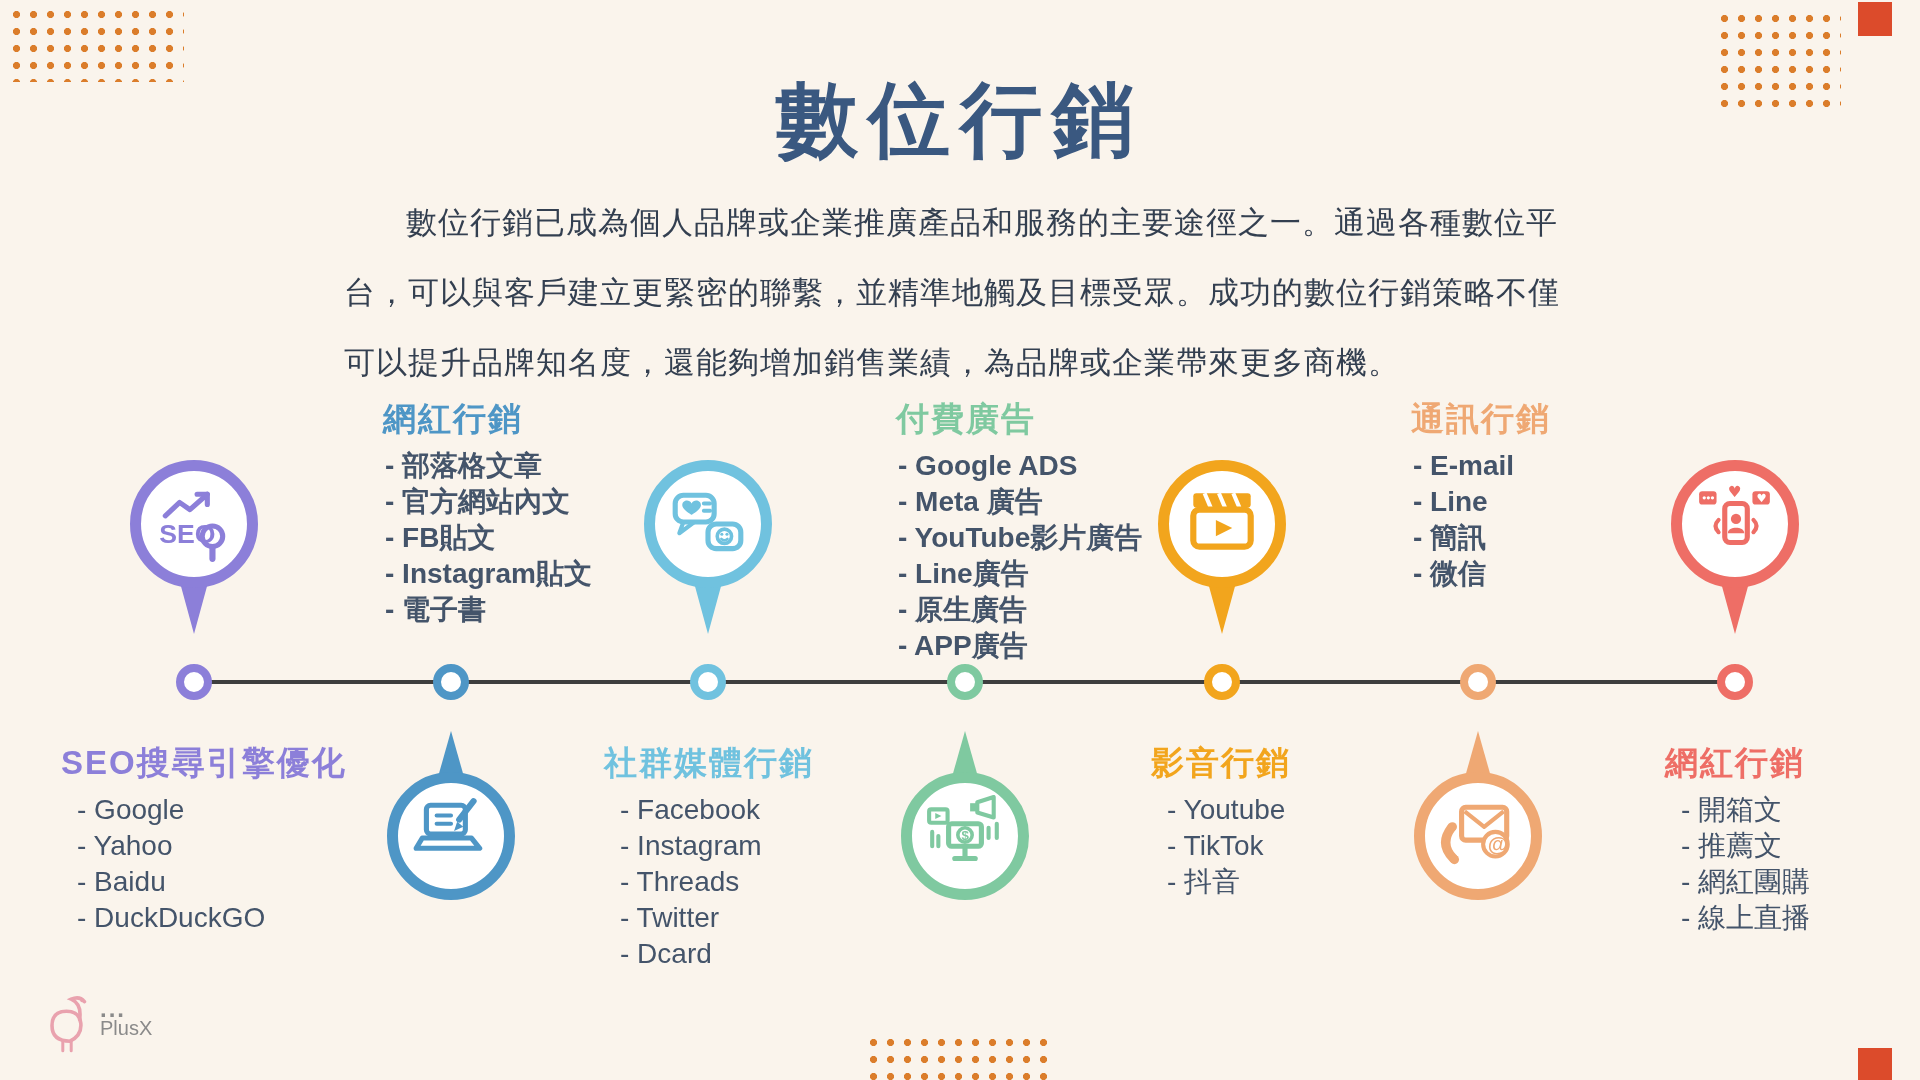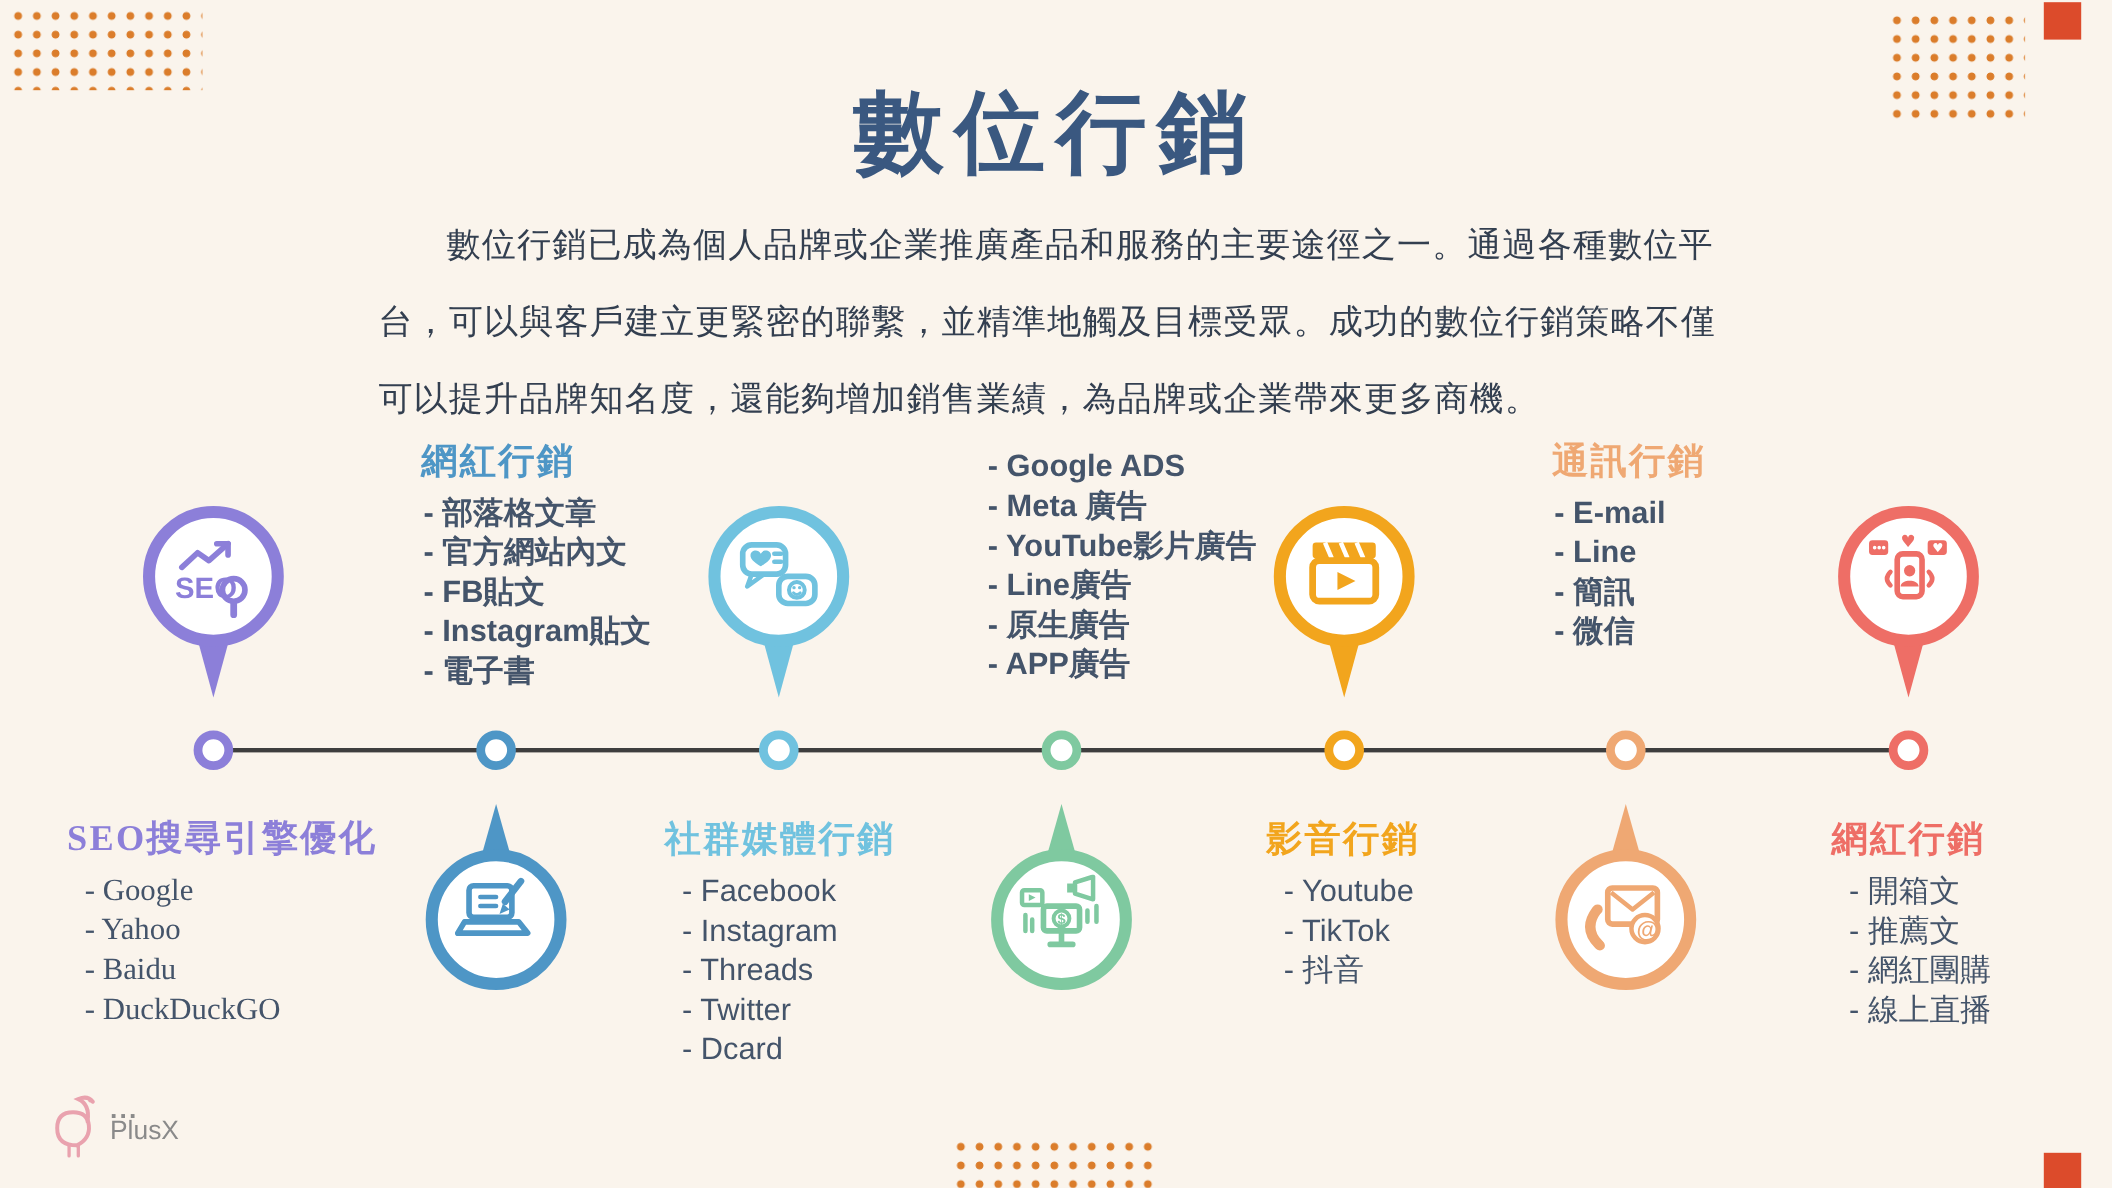--- a/index.html
+++ b/index.html
@@ -65,21 +65,21 @@
   .tl-list{list-style:none;margin:8px 0 0;padding:0;font-size:28px;color:#44546A;}
   .tl-list li{line-height:36px;white-space:nowrap;}
   .tl-text.below .tl-list{padding-left:16px;}
   .tl-text.above .tl-list{padding-left:2px;font-weight:bold;}
 
   
   .logo{position:absolute;left:34px;top:986px;display:flex;align-items:center;}
   .logo svg{width:72px;height:72px;}
   .logo-text-wrap{margin-left:-6px;color:#909090;}
   .logo-dots{font-size:24px;font-weight:bold;line-height:12px;letter-spacing:2px;color:#8a8a8a;}
-  .logo-text{font-size:24px;line-height:26px;color:#8a8a8a;}
+  .logo-text{font-size:20px;line-height:26px;color:#8a8a8a;}
 </style>
 </head>
 <body>
 
 <div class="stage">
 
   <div class="dots" style="left: 8px; top: 6px; width: 176px; height: 76px; --dot: #DB7D2B;"></div>
   <div class="dots" style="left: 1716px; top: 10px; width: 125px; height: 100px; --dot: #DB7D2B;"></div>
   <div class="dots" style="left: 865px; top: 1034px; width: 188px; height: 46px; --dot: #DB7D2B;"></div>
   <div class="corner-square" style="left: 1858px; top: 2px; width: 34px; height: 34px; --sq: #DC4B2B;"></div>
@@ -102,21 +102,21 @@
     <div class="mk-circle">
       <svg viewBox="0 0 80 80">
         <polyline points="12,32 26,19 36,26 53,11" fill="none" stroke="currentColor" stroke-width="5" stroke-linecap="round" stroke-linejoin="round"></polyline>
         <polyline points="43,11 53,11 53,21" fill="none" stroke="currentColor" stroke-width="5" stroke-linecap="round" stroke-linejoin="round"></polyline>
         <text x="6" y="59" font-size="26" font-weight="bold" fill="currentColor" font-family="Liberation Sans, sans-serif">SEO</text>
         <circle cx="58" cy="52" r="10" fill="none" stroke="currentColor" stroke-width="5"></circle>
         <line x1="58" y1="63" x2="58" y2="74" stroke="currentColor" stroke-width="6" stroke-linecap="round"></line>
       </svg>
     </div>
   </div>
-  <div class="tl-text below" style="left: 61px; top: 742px; font-family: Liberation Serif, serif; --c: #8C7FD9;">
+  <div class="tl-text below" style="left: 61px; top: 742px; --c: #8C7FD9;">
     <div class="tl-title">SEO搜尋引擎優化</div>
     <ul class="tl-list">
       <li>- Google</li>
       <li>- Yahoo</li>
       <li>- Baidu</li>
       <li>- DuckDuckGO</li>
     </ul>
   </div>
 
   <div class="marker drop" style="left: 387px; top: 731px; --c: #4E96C6;">
@@ -180,20 +180,21 @@
         <rect x="24" y="28" width="32" height="22" rx="3" fill="none" stroke="currentColor" stroke-width="5"></rect>
         <circle cx="40" cy="39" r="7" fill="none" stroke="currentColor" stroke-width="3.5"></circle>
         <text x="36.5" y="44" font-size="13" font-weight="bold" fill="currentColor" font-family="Liberation Sans, sans-serif">$</text>
         <path d="M40,52 v8 M30,62 h20" stroke="currentColor" stroke-width="5" stroke-linecap="round"></path>
         <path d="M63,32 v10 M71,28 v14" stroke="currentColor" stroke-width="4" stroke-linecap="round"></path>
         <path d="M8,36 v14 M14,40 v10" stroke="currentColor" stroke-width="4" stroke-linecap="round"></path>
       </svg>
     </div>
   </div>
   <div class="tl-text above" style="left: 896px; top: 398px; --c: #7FC9A0;">
+    <div class="tl-title">付費廣告</div>
     <ul class="tl-list">
       <li>- Google  ADS</li>
       <li>- Meta 廣告</li>
       <li>- YouTube影片廣告</li>
       <li>- Line廣告</li>
       <li>- 原生廣告</li>
       <li>- APP廣告</li>
     </ul>
   </div>
 

